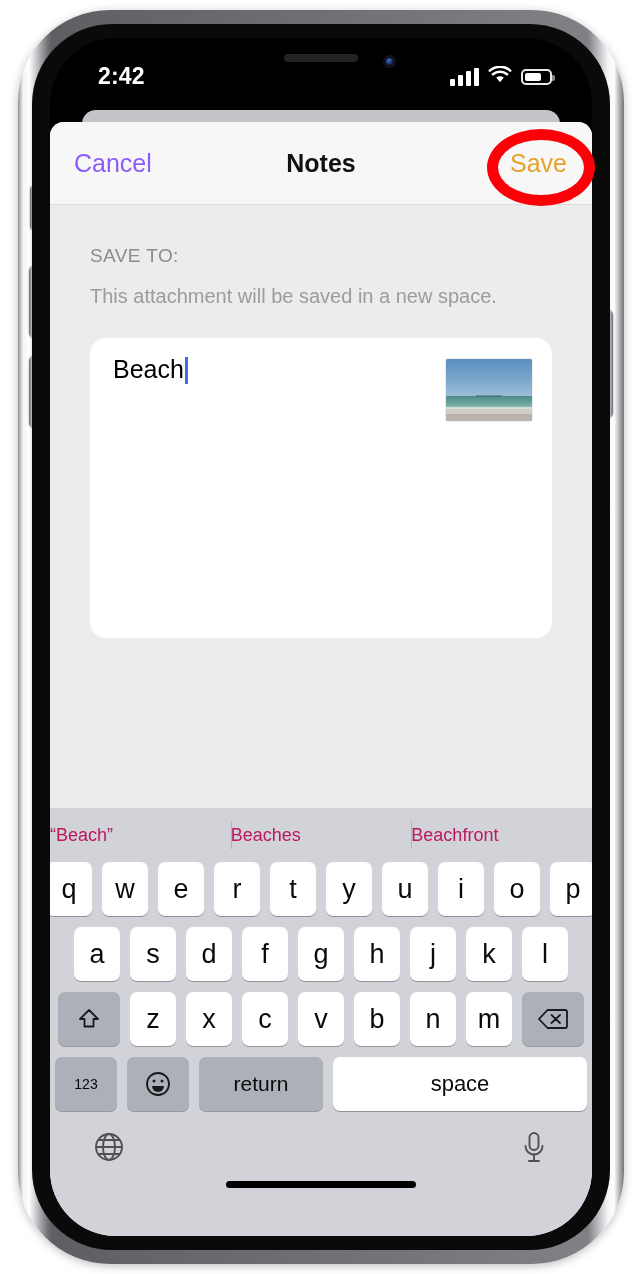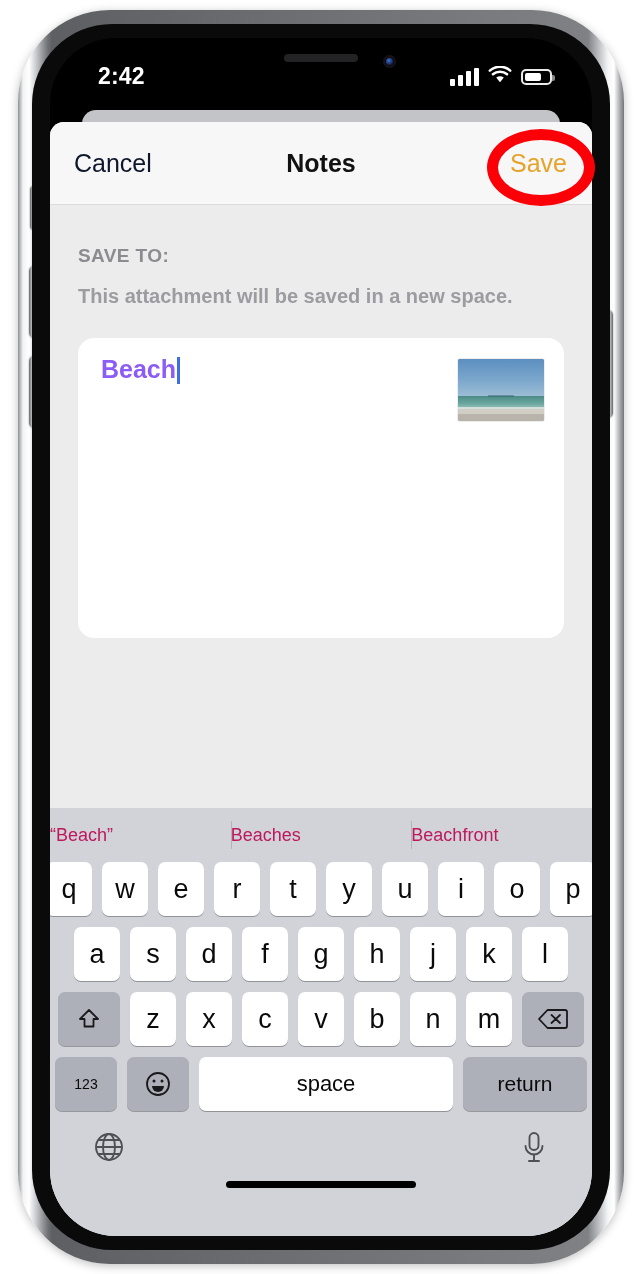--- a/index.html
+++ b/index.html
@@ -145,35 +145,35 @@
   
   .navbar {
     position: relative;
     height: 82px;
     background: #f7f7f7;
     border-bottom: 1px solid #dcdcde;
   }
   .nav-cancel {
     position: absolute; left: 24px; top: 50%;
     transform: translateY(-50%);
-    font-size: 25px; color: #0f172a;
+    font-size: 25px; color: #8b5cf6;
   }
   .nav-title {
     position: absolute; left: 50%; top: 50%;
     transform: translate(-50%,-50%);
     font-size: 25px; font-weight: bold; color: #111;
   }
   .nav-save {
     position: absolute; right: 25px; top: 50%;
     transform: translateY(-50%);
     font-size: 25px; color: #e5a32a; font-weight: normal;
   }
 
   
-  .form-body { padding: 0 28px; font-weight: bold; }
+  .form-body { padding: 0 40px; }
   .save-to-label {
     margin-top: 40px;
     font-size: 19px; color: #8b8b90;
     letter-spacing: 0.4px;
   }
   .dest-row {
     margin-top: 14px;
     height: 62px;
     background: #ffffff;
     border-radius: 14px;
@@ -197,21 +197,21 @@
   
   .note-card {
     margin: 30px 0 0 0;
     height: 300px;
     background: #fff;
     border-radius: 16px;
     position: relative;
   }
   .note-text {
     position: absolute; left: 23px; top: 17px;
-    font-size: 25px; color: #8b5cf6;
+    font-size: 25px; color: #000000;
   }
   .caret {
     display: inline-block;
     width: 3px; height: 27px;
     background: #3e6fe0;
     vertical-align: -6px;
     margin-left: 1px;
   }
   .thumb {
     position: absolute; right: 20px; top: 21px;
@@ -442,22 +442,22 @@
         <div class="krow r4">
           <div class="key dark num">123</div>
           <div class="key dark emoji">
             <svg width="28" height="28" viewBox="0 0 28 28">
               <circle cx="14" cy="14" r="11" fill="none" stroke="#19191b" stroke-width="1.8"></circle>
               <circle cx="10" cy="11" r="1.5" fill="#19191b"></circle>
               <circle cx="18" cy="11" r="1.5" fill="#19191b"></circle>
               <path d="M8 16 H20 A6 6 0 0 1 8 16 Z" fill="#19191b"></path>
             </svg>
           </div>
+          <div class="key dark return">return</div>
           <div class="key space">space</div>
-          <div class="key dark return">return</div>
         </div>
 
         <div class="kbottom">
           <div class="globe-btn">
             <svg width="34" height="34" viewBox="0 0 34 34">
               <circle cx="17" cy="17" r="13" fill="none" stroke="#4f5056" stroke-width="1.9"></circle>
               <ellipse cx="17" cy="17" rx="6" ry="13" fill="none" stroke="#4f5056" stroke-width="1.9"></ellipse>
               <path d="M4 17 H30 M6.2 10 H27.8 M6.2 24 H27.8" stroke="#4f5056" stroke-width="1.9" fill="none"></path>
             </svg>
           </div>

